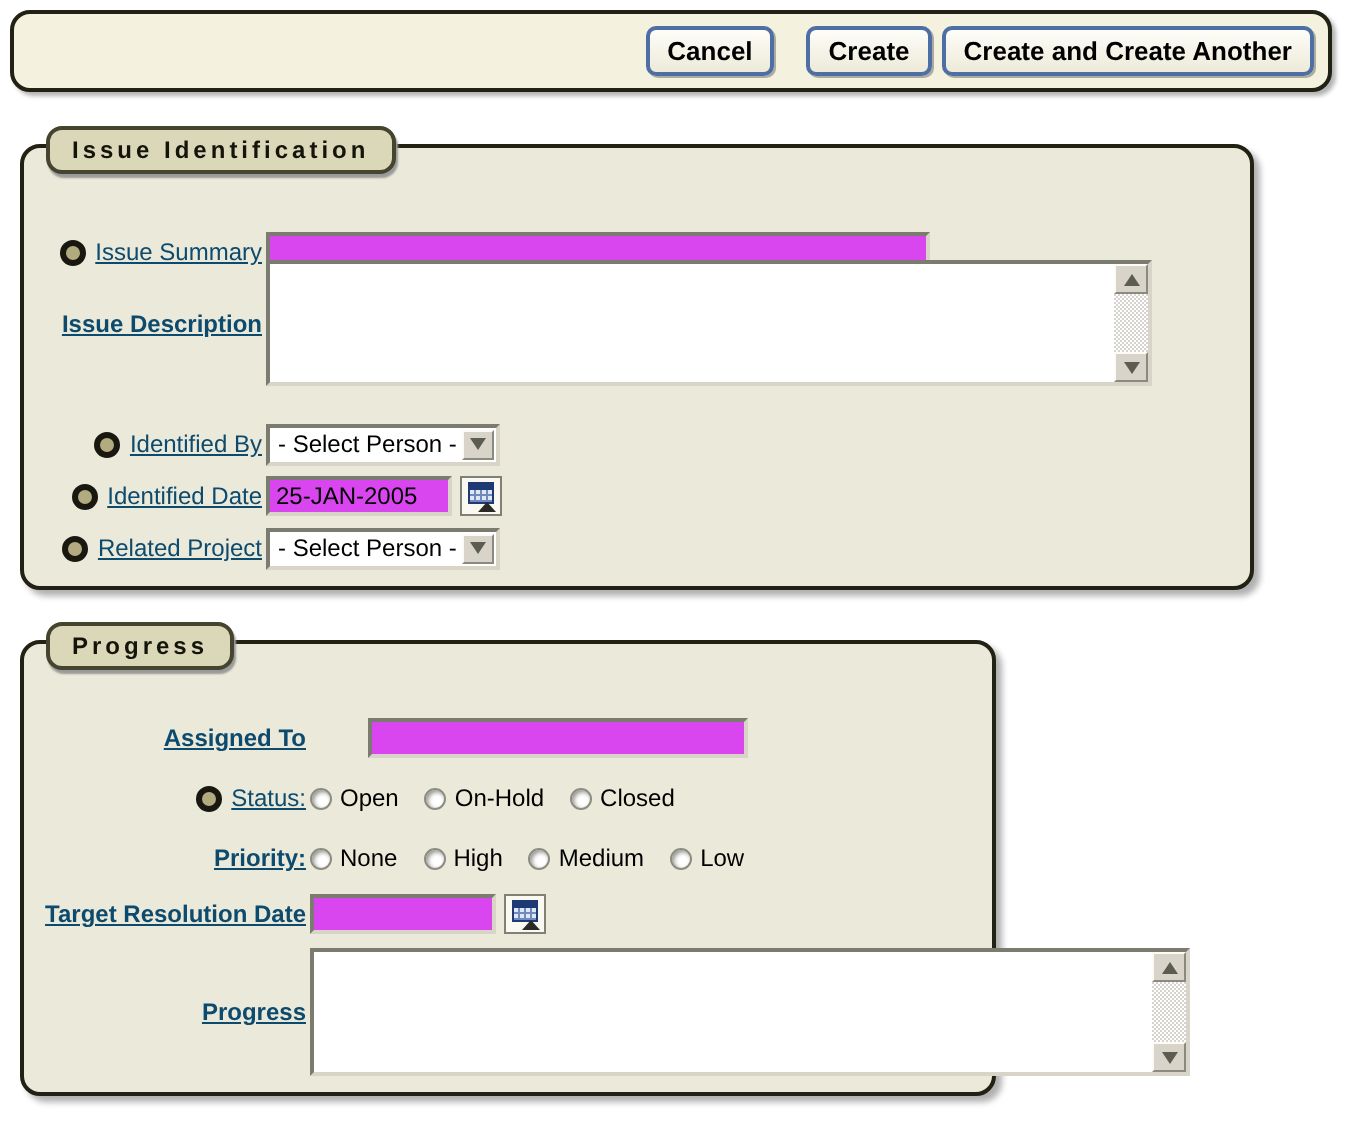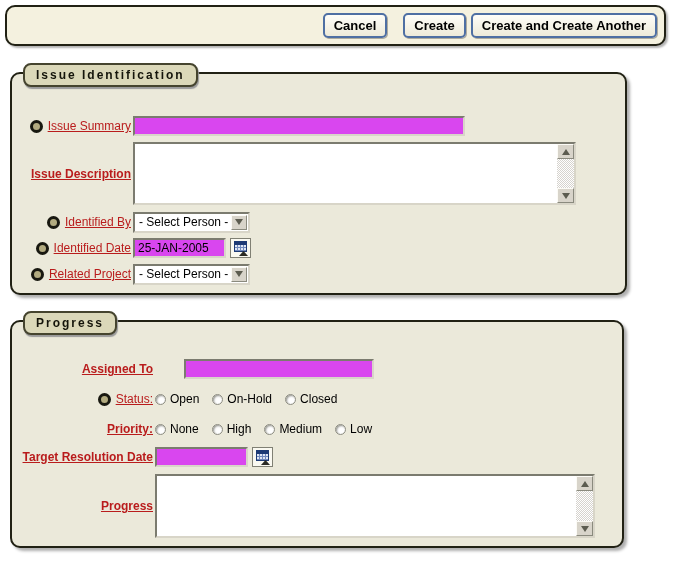--- a/index.html
+++ b/index.html
@@ -22,36 +22,36 @@
   }
   .btn-cancel { margin-right:16px; }
   .btn-create { margin-right:5px; }
 
   
   .panel {
     position:absolute; background:#ebe9da; border:2px solid #212114;
     border-radius:10px; box-shadow:3px 3px 3px #b0b0b0;
   }
   .panel-1 { left:10px; top:72px;  width:617px; height:223px; }
-  .panel-2 { left:10px; top:320px; width:614px; height:228px; }
+  .panel-2 { left:10px; top:320px; width:488px; height:228px; }
   .panel-tab {
     position:absolute; top:-11px; left:11px;
     background:#dbd8b9; border:2px solid #45442e; border-radius:8px;
     padding:3px 11px; font:bold 12px "Liberation Sans", sans-serif;
     letter-spacing:2px; color:#14140a; white-space:nowrap;
     box-shadow:1px 2px 1px #9a9a9a;
   }
 
   
   .row { position:absolute; left:0; right:0; display:flex; align-items:center; }
   .label-cell { display:flex; align-items:center; justify-content:flex-end; gap:5px; flex:none; }
   .panel-1 .label-cell { width:119px; }
   .panel-2 .label-cell { width:141px; }
   .field-label {
-    font-size:12px; color:#b91c1c; text-decoration:underline; white-space:nowrap; cursor:pointer;text-align:right;
+    font-size:12px; color:#0c4a6e; text-decoration:underline; white-space:nowrap; cursor:pointer;text-align:right;
   }
   .field-label.bold { font-weight:bold; }
   .req {
     width:13px; height:13px; border-radius:50%;
     border:3px solid #181810; background:#b2ab80; flex:none;
   }
   .ctrl { margin-left:2px; display:flex; align-items:center; }
 
   
   .text-input {
@@ -114,21 +114,21 @@
   .radio-group { display:flex; align-items:center; gap:13px; font-size:12px; color:#000; }
   .radio-item { display:flex; align-items:center; gap:4px; cursor:pointer; }
   .radio {
     width:11px; height:11px; border-radius:50%; background:#fff; flex:none;
     border:1px solid #8c8c80;
     box-shadow:inset 1px 1px 2px rgba(60,60,50,0.55), inset -1px -1px 1px #ffffff;
   }
 
   
   .r-summary   { top:40px;  height:24px; }
-  .r-desc      { top:68px;  height:63px; }
+  .r-desc      { top:56px;  height:63px; }
   .r-idby      { top:137px; height:22px; }
   .r-iddate    { top:163px; height:22px; }
   .r-relproj   { top:189px; height:22px; }
   
   .r-assigned  { top:36px;  height:22px;gap:29px; }
   .r-status    { top:66px;  height:22px; }
   .r-priority  { top:96px;  height:22px; }
   .r-target    { top:124px; height:22px; }
   .r-progress  { top:152px; height:64px; }
 </style>

